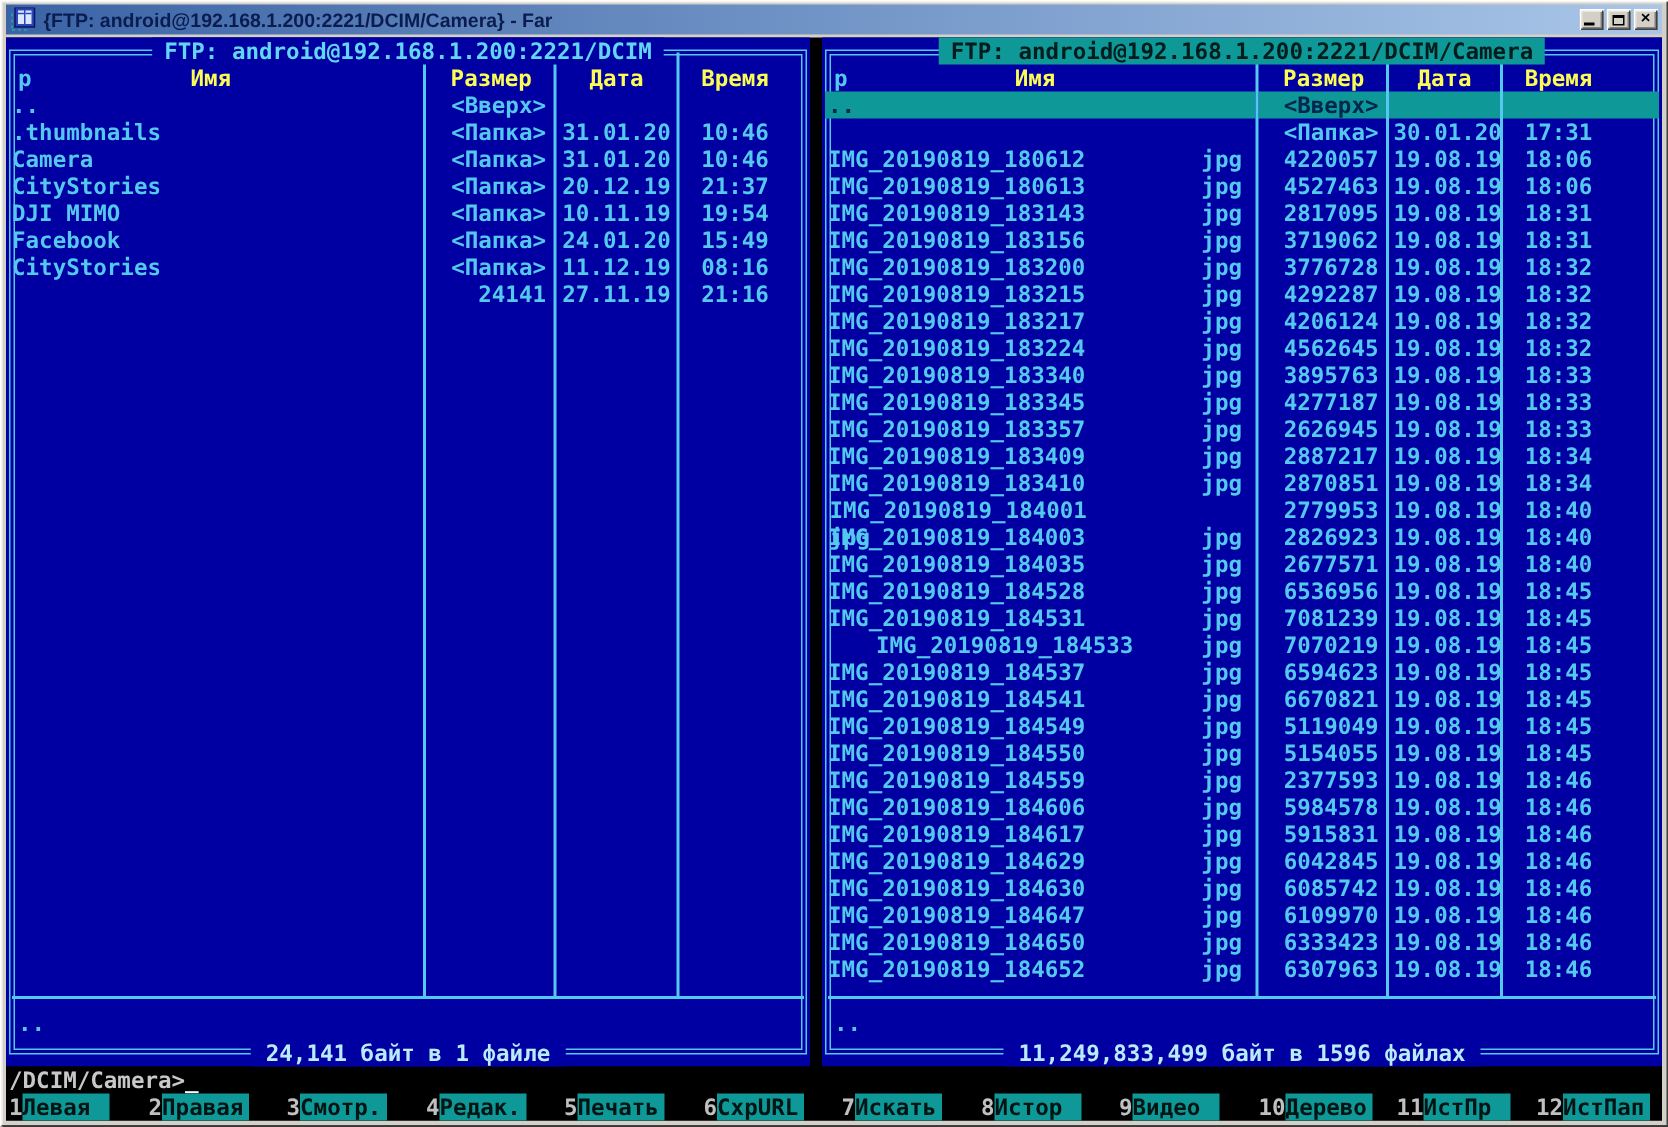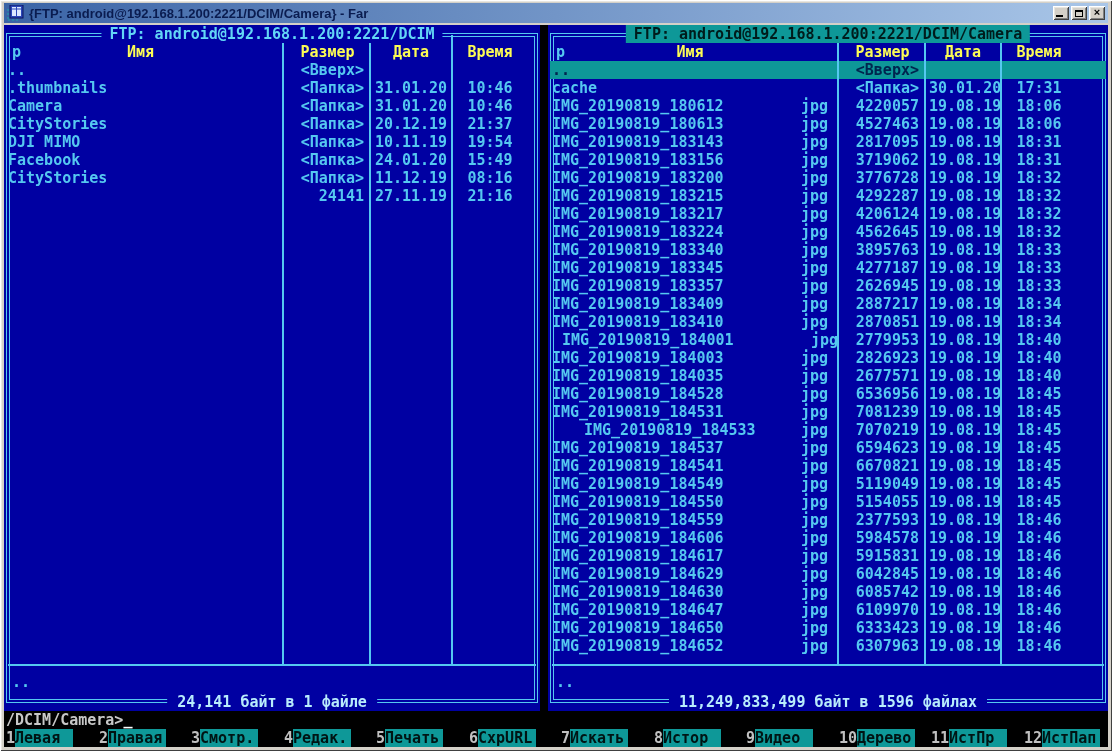--- a/index.html
+++ b/index.html
@@ -207,24 +207,20 @@
               <span style="position: static;"></span>
             </span>
             <span class="c-size" style="left: 296px; width: 73px;">&lt;Вверх&gt;</span>
             <span class="c-date" style="left: 379px; width: 68px;"></span>
             <span class="c-time" style="left: 459px; width: 60px;"></span>
             <i class="cursep" style="left: 287px;"></i>
             <i class="cursep" style="left: 374px;"></i>
             <i class="cursep" style="left: 450px;"></i>
           </div>
           <div class="row">
-            <span class="c-name" style="left: 2px; width: 276px;">
-              <span style="position: static;">cache</span>
-              <span style="position: static;"></span>
-            </span>
             <span class="c-size" style="left: 296px; width: 73px;">&lt;Папка&gt;</span>
             <span class="c-date" style="left: 379px; width: 68px;">30.01.20</span>
             <span class="c-time" style="left: 459px; width: 60px;">17:31</span>
           </div>
           <div class="row">
             <span class="c-name" style="left: 2px; width: 276px;">
               <span style="position: static;">IMG_20190819_180612</span>
               <span style="position: static;">jpg</span>
             </span>
             <span class="c-size" style="left: 296px; width: 73px;">4220057</span>
@@ -333,21 +329,21 @@
           <div class="row">
             <span class="c-name" style="left: 2px; width: 276px;">
               <span style="position: static;">IMG_20190819_183410</span>
               <span style="position: static;">jpg</span>
             </span>
             <span class="c-size" style="left: 296px; width: 73px;">2870851</span>
             <span class="c-date" style="left: 379px; width: 68px;">19.08.19</span>
             <span class="c-time" style="left: 459px; width: 60px;">18:34</span>
           </div>
           <div class="row">
-            <span class="c-name" style="left: 12px; width: 276px;">
+            <span class="c-name" style="left: 3px; width: 276px; flex-direction: column;">
               <span style="position: static;">IMG_20190819_184001</span>
               <span style="position: static;">jpg</span>
             </span>
             <span class="c-size" style="left: 296px; width: 73px;">2779953</span>
             <span class="c-date" style="left: 379px; width: 68px;">19.08.19</span>
             <span class="c-time" style="left: 459px; width: 60px;">18:40</span>
           </div>
           <div class="row">
             <span class="c-name" style="left: 2px; width: 276px;">
               <span style="position: static;">IMG_20190819_184003</span>

